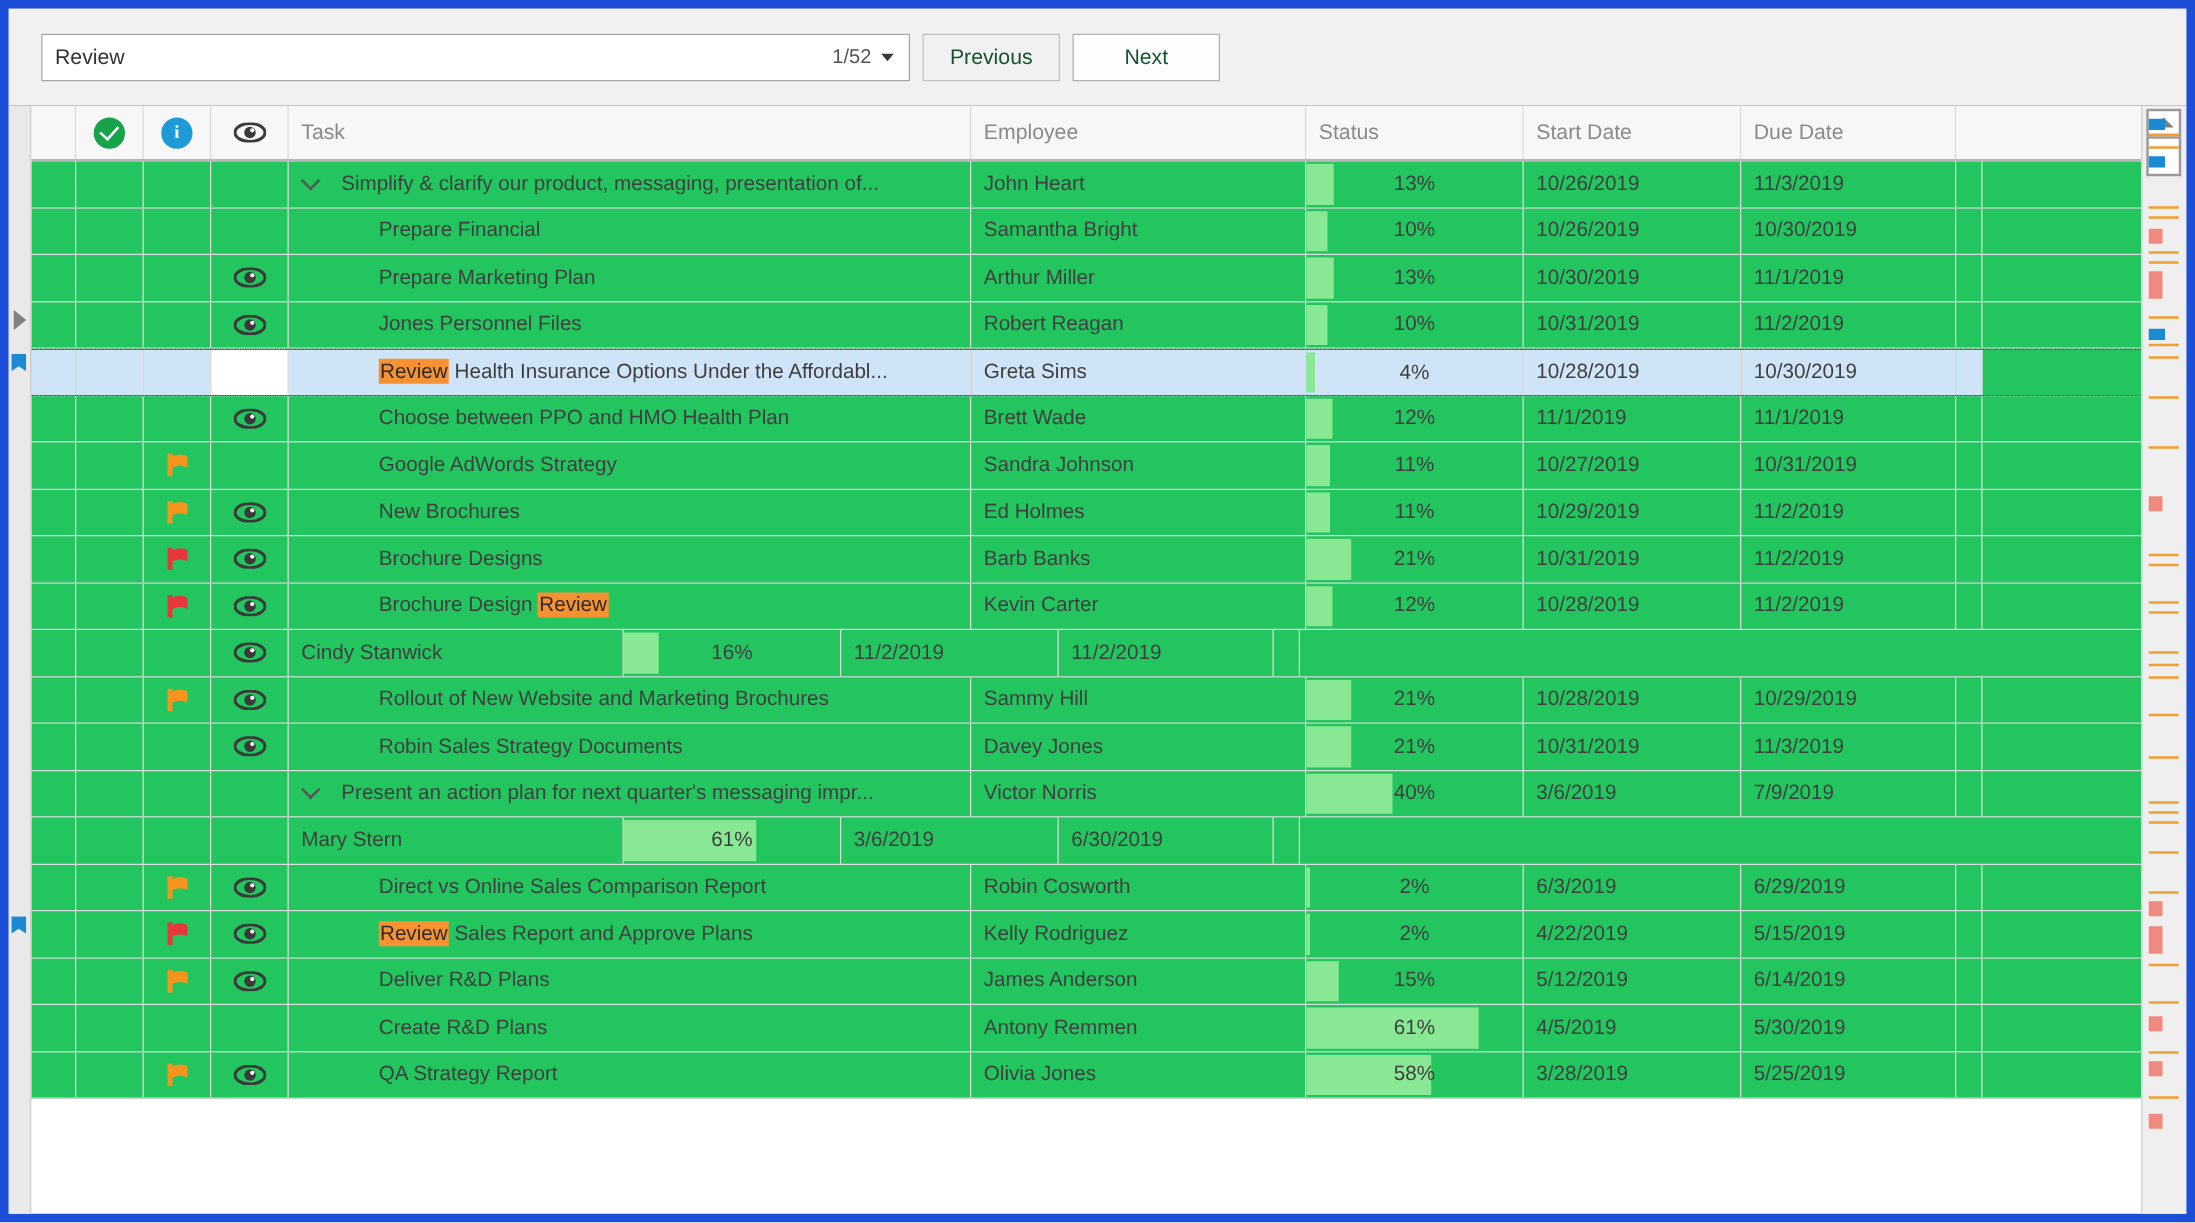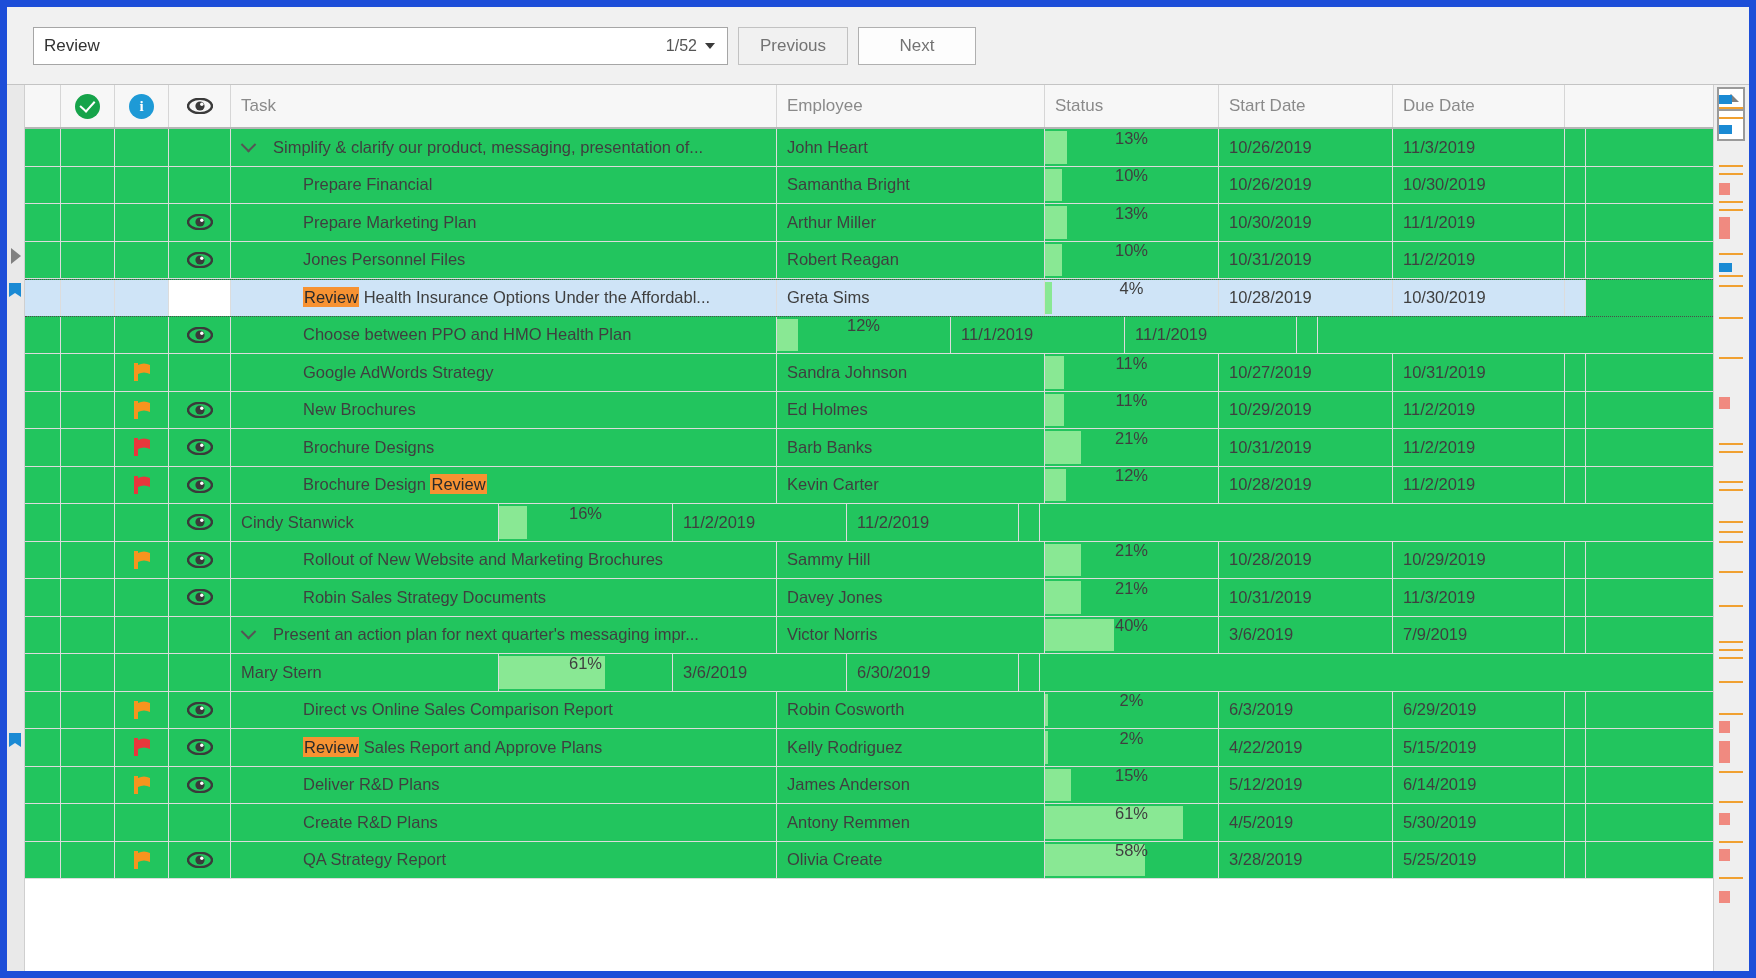--- a/index.html
+++ b/index.html
@@ -55,21 +55,21 @@
     border-top:6px solid #3a3a3a;
     margin-right:6px;
   }
   .tb-btn {
     height:38px; min-width:110px;
     margin-left:10px;
     background:#f1f1f1;
     border:1px solid #c2c2c2;
     font-family:"Liberation Sans", sans-serif;
     font-size:17px;
-    color:#737373;
+    color:#14532d;
     cursor:pointer;
     padding:0 18px;
   }
   .tb-btn.next { background:#fdfdfd; border-color:#b0b0b0; min-width:118px; }
 
   
   #grid-area { flex:1 1 auto; display:flex; min-height:0; position:relative; }
 
   
   #gutter {
@@ -133,21 +133,21 @@
     border-right:1px solid #dcdcdc;
     display:flex; align-items:center;
     padding:0 10px;
     flex:0 0 auto;
     font-size:16.5px; color:#3f3f3f;
     overflow:hidden; white-space:nowrap;
     position:relative;
   }
   .cell.icon { justify-content:center; padding:0; }
   .cell.task { padding-left:0; }
-  .cell.num  { justify-content:center; padding:18px;align-items:flex-end; }
+  .cell.num  { justify-content:center; padding:18px; }
 
   .row.sel .cell { background:#cfe4f7; }
   .row.sel { border-top:1px dotted #4a4a4a; border-bottom:1px dotted #4a4a4a; }
   .row.sel .cell.eye-cell { background:#ffffff; }
 
   
   .task-inner { display:flex; align-items:center; width:100%; }
   .expander {
     width:34px; flex:0 0 34px;
     display:flex; align-items:center; justify-content:center;
@@ -378,20 +378,21 @@
                 <ellipse cx="13" cy="8" rx="12" ry="7.2" fill="none" stroke="#3a3a3a" stroke-width="2.4"></ellipse>
                 <circle cx="13" cy="8" r="4.6" fill="#3a3a3a"></circle>
                 <circle cx="14.8" cy="6.2" r="1.7" fill="#ffffff"></circle>
               </svg>
             </div>
             <div class="cell task c-task">
               <div class="task-inner">
                 <span class="indent1">Choose between PPO and HMO Health Plan</span>
               </div>
             </div>
+            <div class="cell c-emp">Brett Wade</div>
             <div class="cell num c-stat">
               <div class="bar-fill" style="width: 12%;"></div>
               <span class="pct">12%</span>
             </div>
             <div class="cell c-sd">11/1/2019</div>
             <div class="cell c-dd">11/1/2019</div>
             <div class="cell c-tail"></div>
           </div>
           <div class="row">
             <div class="cell c-sel"></div>
@@ -732,21 +733,21 @@
                 <ellipse cx="13" cy="8" rx="12" ry="7.2" fill="none" stroke="#3a3a3a" stroke-width="2.4"></ellipse>
                 <circle cx="13" cy="8" r="4.6" fill="#3a3a3a"></circle>
                 <circle cx="14.8" cy="6.2" r="1.7" fill="#ffffff"></circle>
               </svg>
             </div>
             <div class="cell task c-task">
               <div class="task-inner">
                 <span class="indent1">QA Strategy Report</span>
               </div>
             </div>
-            <div class="cell c-emp">Olivia Create</div>
+            <div class="cell c-emp">Olivia Jones</div>
             <div class="cell num c-stat">
               <div class="bar-fill" style="width: 58%;"></div>
               <span class="pct">58%</span>
             </div>
             <div class="cell c-sd">3/28/2019</div>
             <div class="cell c-dd">5/25/2019</div>
             <div class="cell c-tail"></div>
           </div>
         </div>
     </div>

